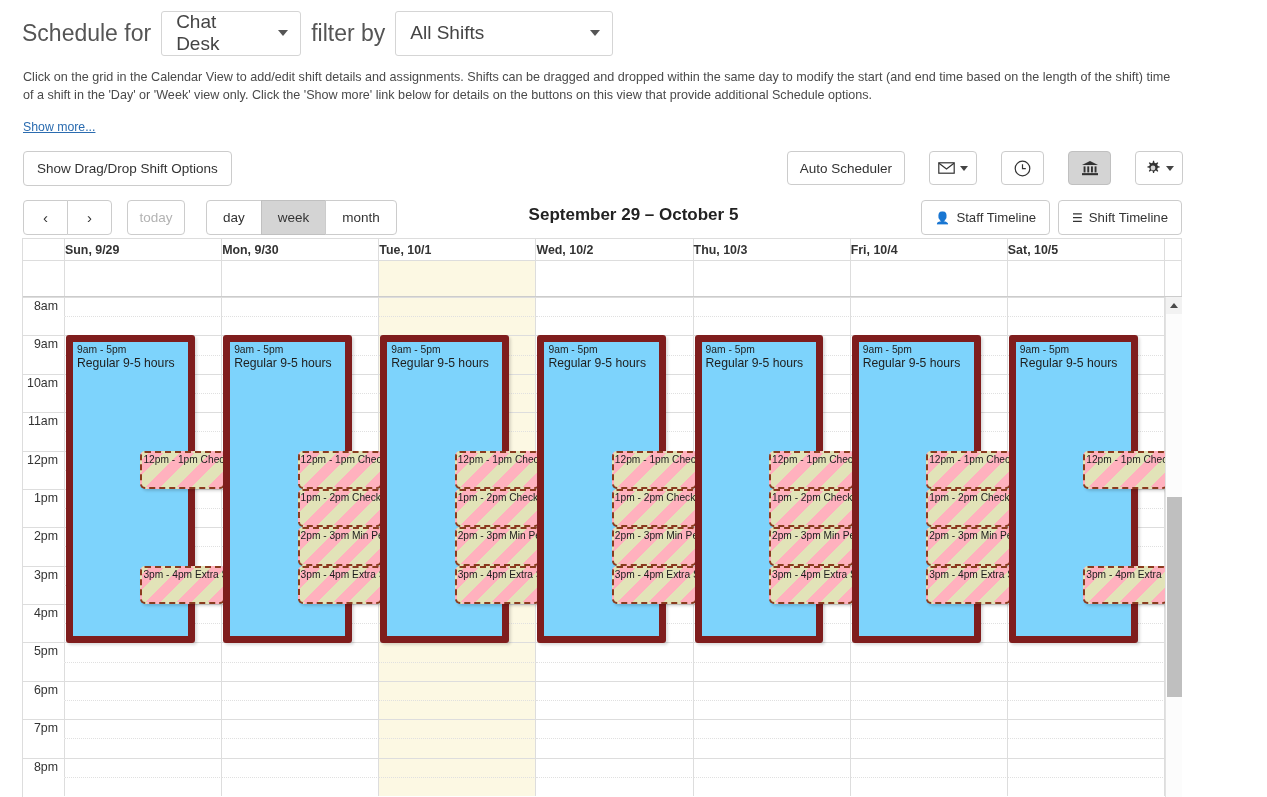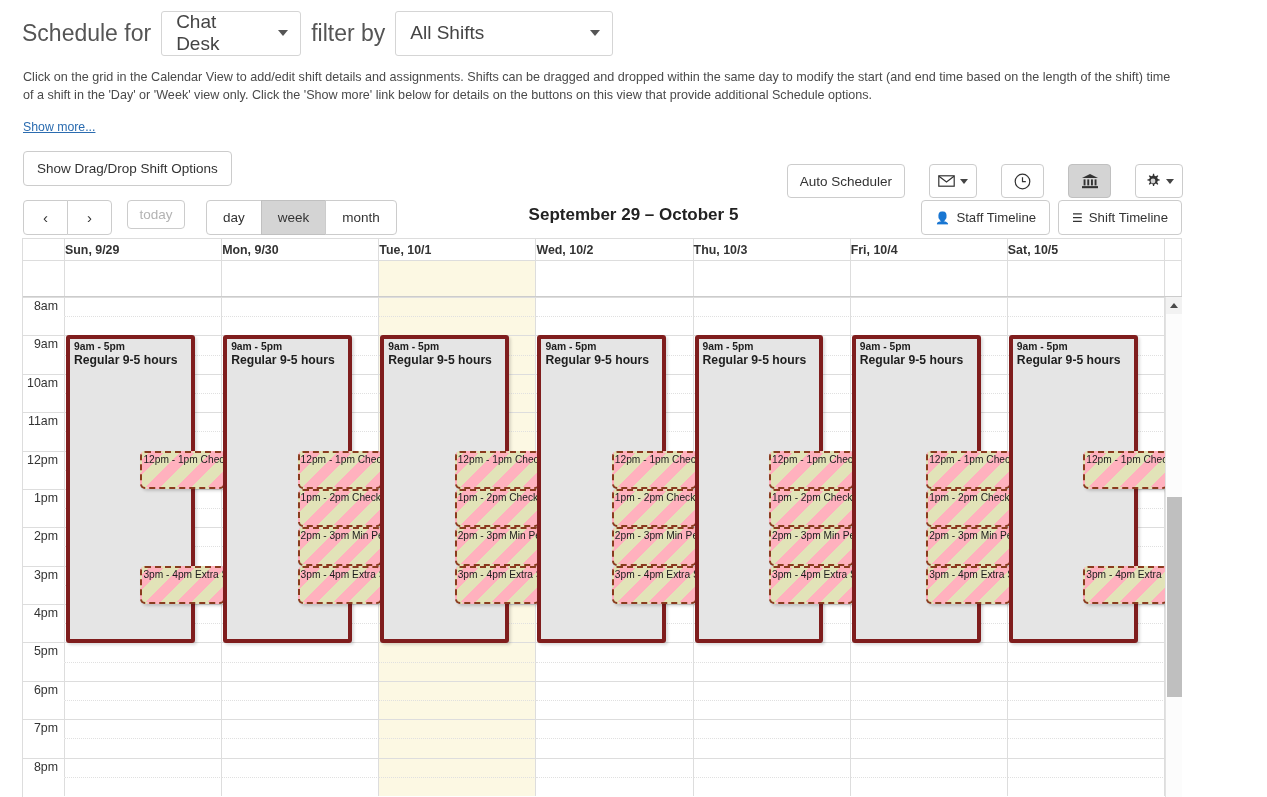--- a/index.html
+++ b/index.html
@@ -91,21 +91,21 @@
   .btn.disabled { color: #b3b3b3; cursor: default; }
   .dragdrop {
     position: absolute;
     left: 23px; top: 0;
     height: 35px;
     font-size: 13.5px;
     padding: 8px 13px;
   }
   .tb1-right {
     position: absolute;
-    right: 84px; top: 13px;
+    right: 84px; top: 0;
     display: flex;
     gap: 24px;
   }
   .icobtn { width: 43px; padding: 0; font-size: 15px; }
   .icobtn.wide { width: 48px; }
   .mini-caret {
     width: 0; height: 0;
     border-left: 4px solid transparent;
     border-right: 4px solid transparent;
     border-top: 5px solid #444;
@@ -120,21 +120,21 @@
   }
   .navgrp {
     position: absolute; left: 23px; top: 0;
     display: flex;
   }
   .navgrp .btn { border-radius: 0; width: 45px; height: 35px; font-size: 15px; margin-left: -1px;}
   .navgrp .btn:first-child { border-radius: 4px 0 0 4px; margin-left: 0; }
   .navgrp .btn:last-child { border-radius: 0 4px 4px 0; }
   .todaybtn {
     position: absolute; left: 127px; top: 0;
-    width: 58px; height: 29px; padding: 0;
+    width: 58px; height: 35px; padding: 0;
   }
   .viewgrp {
     position: absolute; left: 193px; top: 0;
     display: flex;
   }
   .viewgrp .btn { border-radius: 0; height: 35px; padding: 0 16px; margin-left: -1px; }
   .viewgrp .btn:first-child { border-radius: 4px 0 0 4px; margin-left: 13px; }
   .viewgrp .btn:last-child { border-radius: 0 4px 4px 0; }
   .cal-title {
     position: absolute;
@@ -219,30 +219,29 @@
     position: absolute;
     left: 42px; top: 0; right: 17px; bottom: 0;
     pointer-events: none;
   }
   .day-col {
     position: absolute;
     top: 0; bottom: 0;
   }
   .ev-green {
     position: absolute;
-    background: #e5e5e5;
-    border: 4px solid #7f1d1d;
+    background: #7dd3fc;
+    border: 7px solid #7f1d1d;
     border-radius: 3px;
     box-shadow: 2px 2px 3px rgba(0,0,0,0.14);
     color: #1e1e1e;
     overflow: hidden;
     padding: 2px 4px 0 4px;
     pointer-events: auto;
     cursor: pointer;
-    font-weight: bold;
   }
   .ev-time { font-size: 10.3px; line-height: 12px; white-space: nowrap;}
   .ev-title { font-size: 12.2px; line-height: 14px; white-space: nowrap; }
 
   .ev-stripe {
     position: absolute;
     border: 2px dashed #8a3b1e;
     border-radius: 5px;
     overflow: hidden;
     pointer-events: auto;

